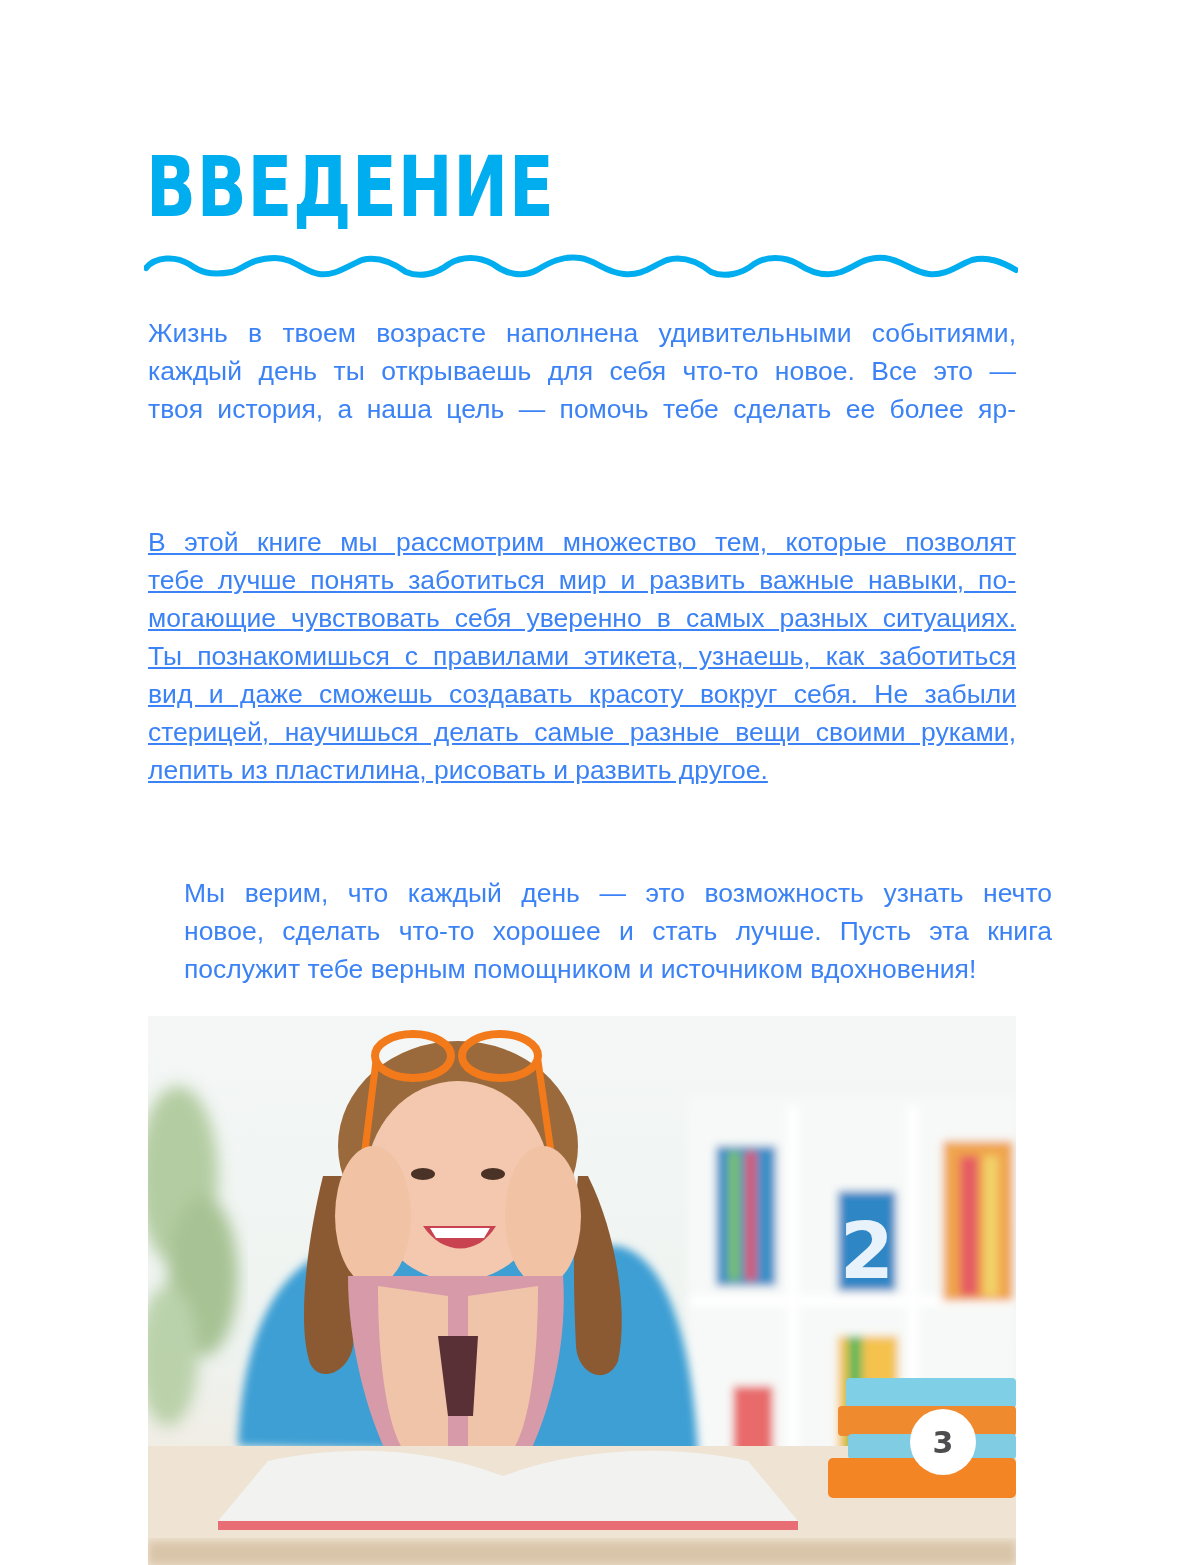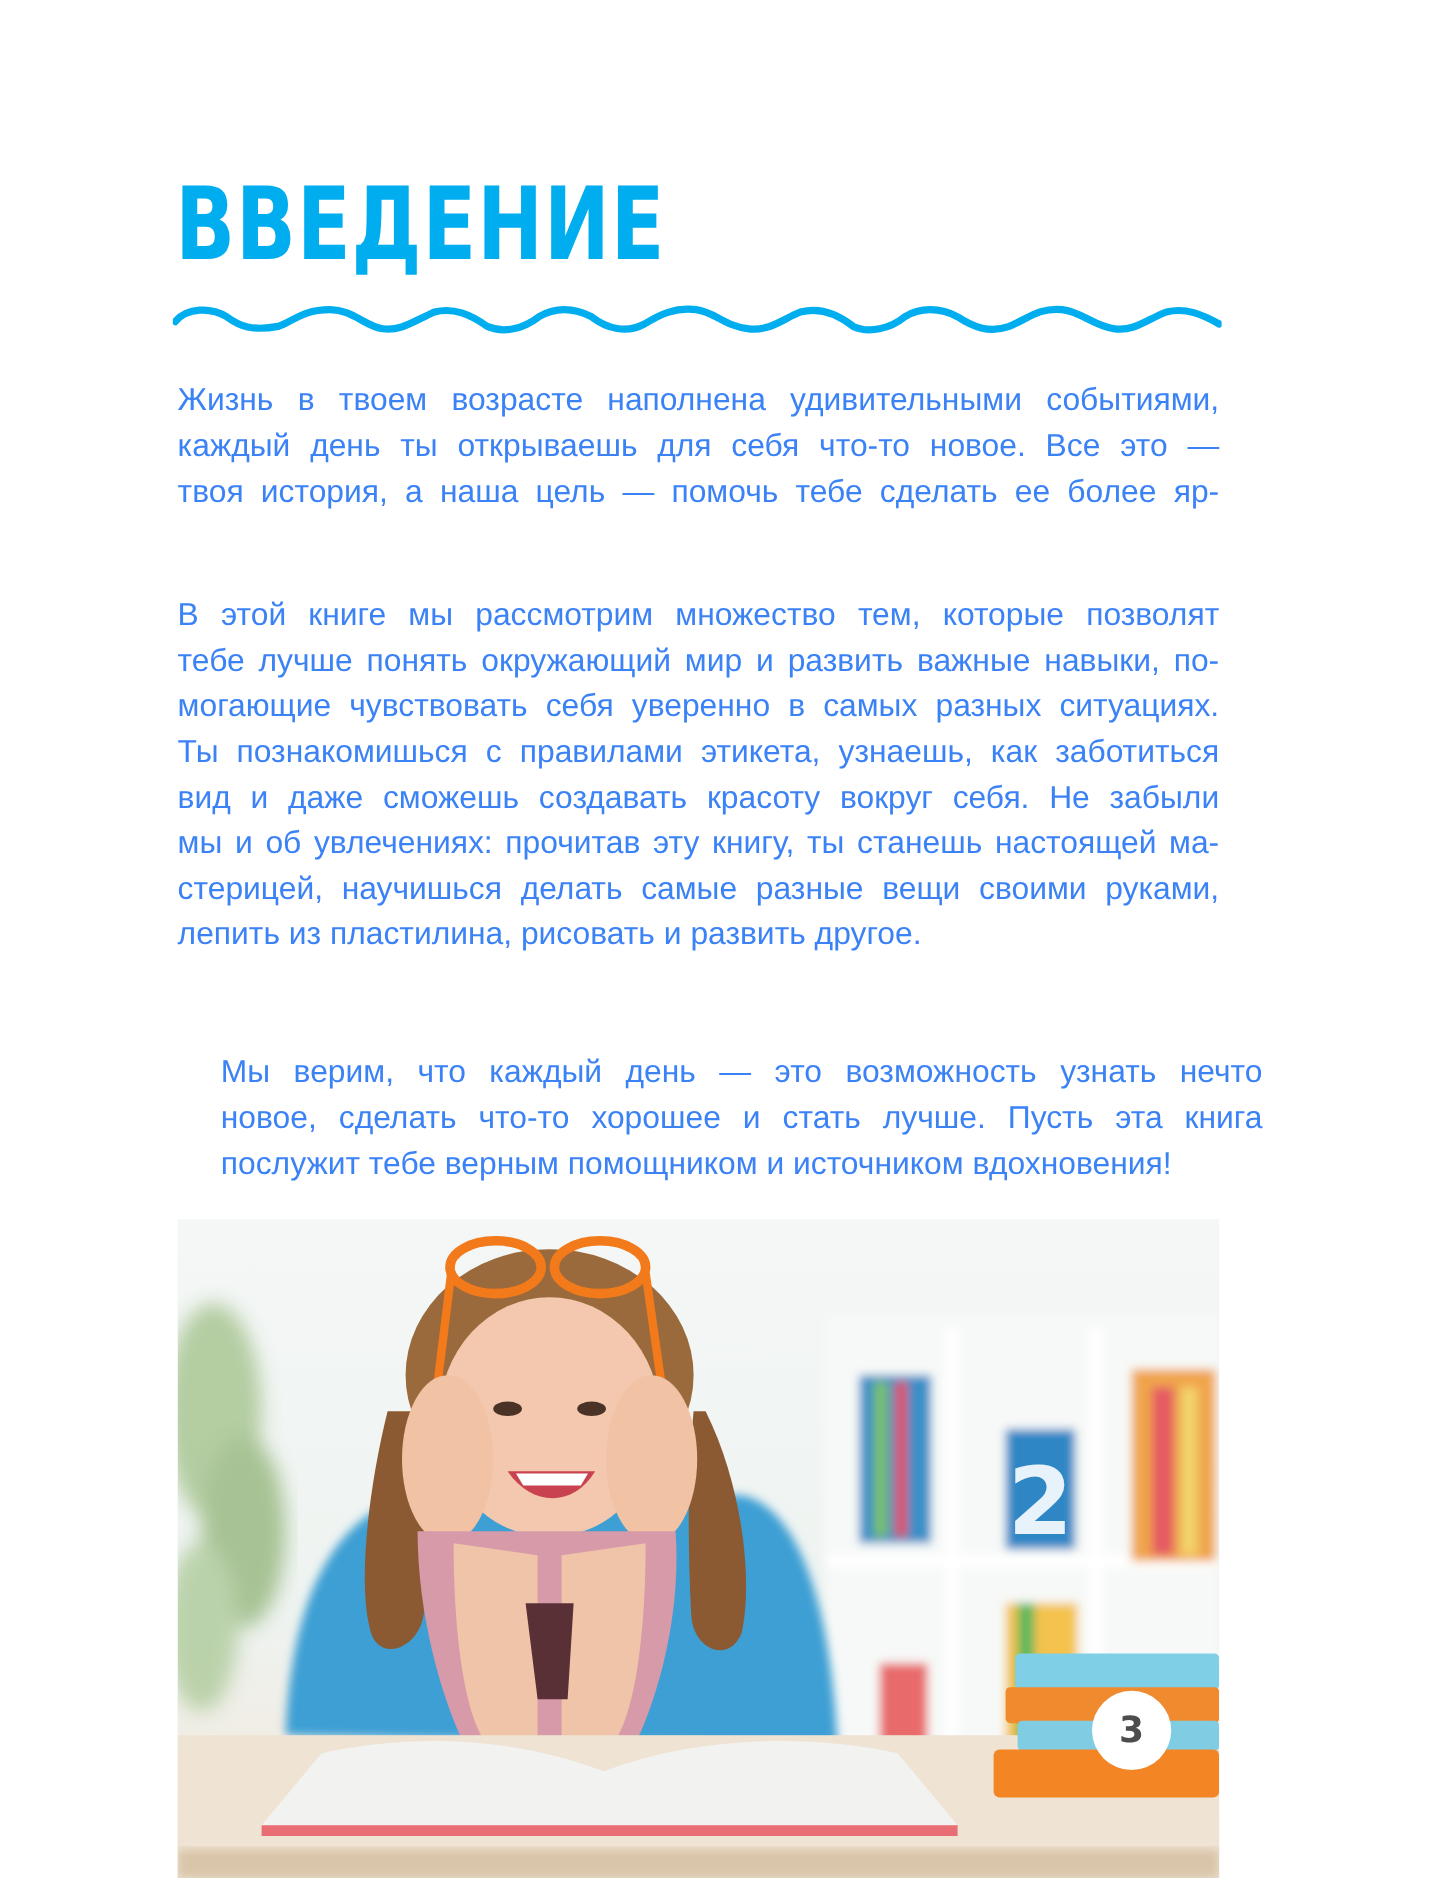--- a/index.html
+++ b/index.html
@@ -18,21 +18,21 @@
 
   .text-block {
     position: absolute; left: 148px; width: 868px;
     font-family: "Liberation Sans", sans-serif;
     font-size: 26.5px; line-height: 38px; color: #3b82f6;
     text-align: justify; text-align-last: left;
   }
   .text-block .line { display: block; text-align: justify; text-align-last: justify; white-space: nowrap; }
   .text-block .line.last { text-align-last: left; }
   .p1 { top: 314px; }
-  .p2 { top: 493px; }
+  .p2 { top: 523px; text-decoration: underline; }
   .p3 { top: 874px; margin-left: 36px; }
 
   .photo {
     position: absolute; left: 148px; top: 1016px; width: 868px; height: 549px;
     overflow: hidden;
     background: linear-gradient(180deg, #f4f7f6 0%, #eef3f0 60%, #f1ece3 82%, #e9dcc9 100%);
   }
   .photo svg { position: absolute; left: 0; top: 0; }
 
   .page-number {
@@ -55,25 +55,24 @@
   </svg>
 
   <div class="text-block p1">
     <span class="line">Жизнь в твоем возрасте наполнена удивительными событиями,</span>
     <span class="line">каждый день ты открываешь для себя что-то новое. Все это —</span>
     <span class="line">твоя история, а наша цель — помочь тебе сделать ее более яр-</span>
   </div>
 
   <div class="text-block p2">
     <span class="line">В этой книге мы рассмотрим множество тем, которые позволят</span>
-    <span class="line">тебе лучше понять окружающий мир и развить важные навыки, по-</span>
+    <span class="line">тебе лучше понять заботиться мир и развить важные навыки, по-</span>
     <span class="line">могающие чувствовать себя уверенно в самых разных ситуациях.</span>
     <span class="line">Ты познакомишься с правилами этикета, узнаешь, как заботиться</span>
     <span class="line">вид и даже сможешь создавать красоту вокруг себя. Не забыли</span>
-    <span class="line">мы и об увлечениях: прочитав эту книгу, ты станешь настоящей ма-</span>
     <span class="line">стерицей, научишься делать самые разные вещи своими руками,</span>
     <span class="line last">лепить из пластилина, рисовать и развить другое.</span>
   </div>
 
   <div class="text-block p3">
     <span class="line">Мы верим, что каждый день — это возможность узнать нечто</span>
     <span class="line">новое, сделать что-то хорошее и стать лучше. Пусть эта книга</span>
     <span class="line last">послужит тебе верным помощником и источником вдохновения!</span>
   </div>
 

